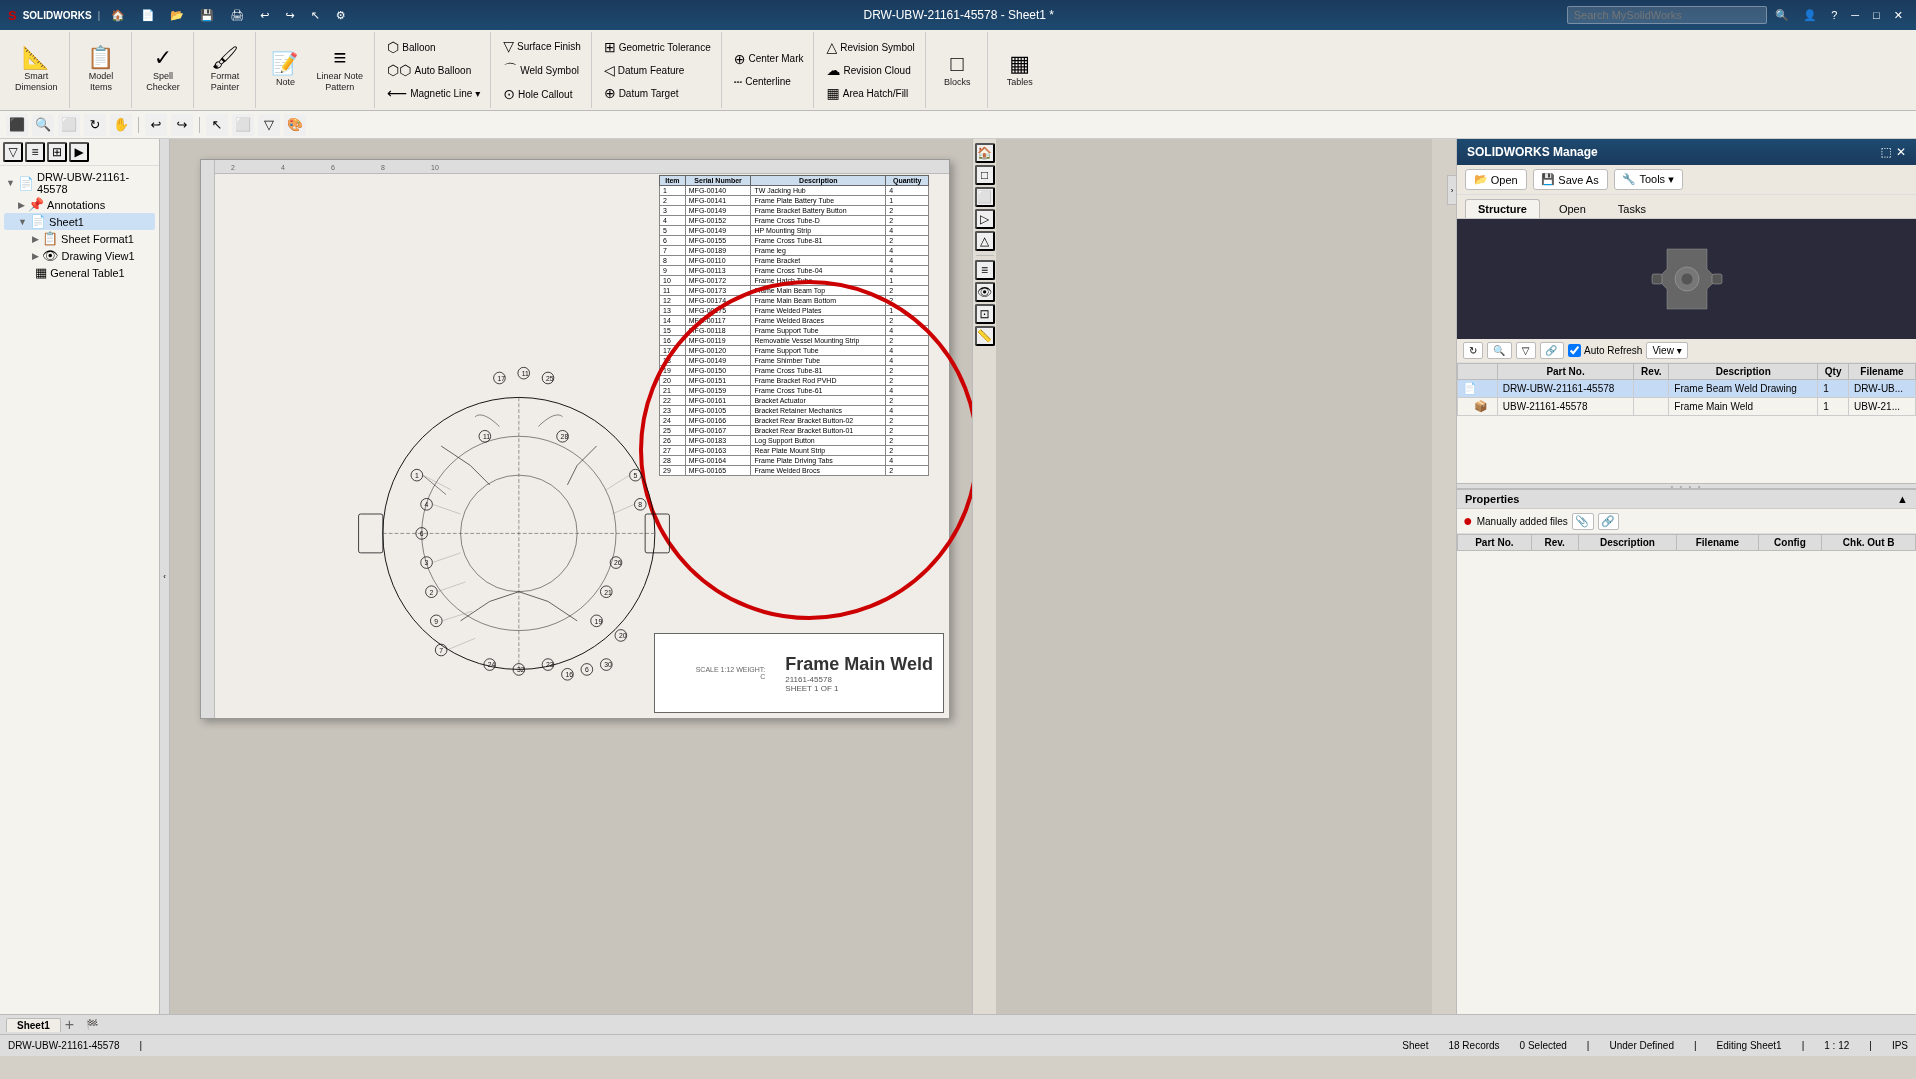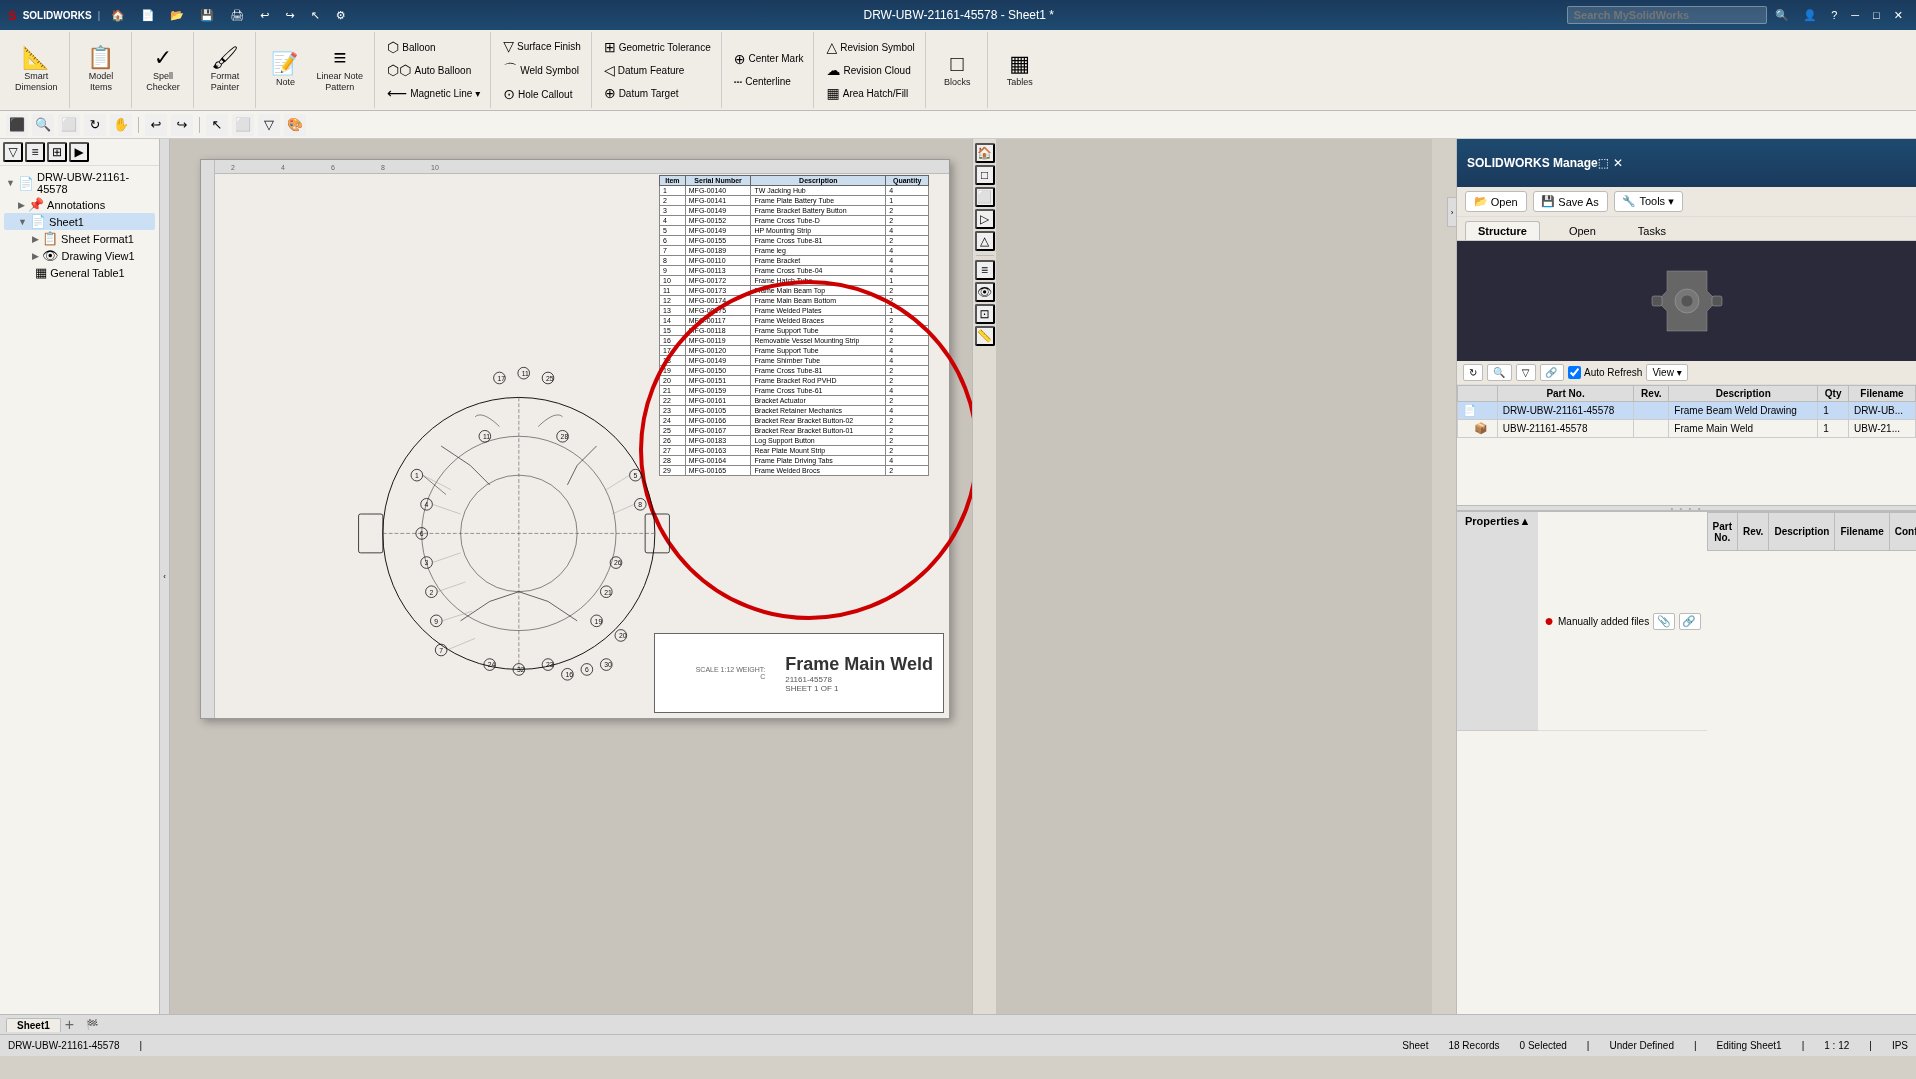--- a/index.html
+++ b/index.html
@@ -13,21 +13,21 @@
       align-items: center;
       justify-content: space-between;
       padding: 0 8px;
       color: white;
     }
     #title-bar-left { display: flex; align-items: center; gap: 6px; }
     #title-bar-center { font-size: 12px; font-weight: 500; }
     #title-bar-right { display: flex; align-items: center; gap: 4px; }
     .sw-logo { color: #cc0000; font-weight: bold; font-size: 13px; }
     .tb-btn { color: white; background: transparent; border: none; cursor: pointer; padding: 2px 5px; font-size: 11px; }
-    .title-search-bar { background: rgba(255,255,255,0.15); border: 1px solid rgba(255,255,255,0.3); color: white; padding: 2px 6px; border-radius: 2px; font-size: 11px; width: 200px; font-weight: bold; }
+    .title-search-bar { background: rgba(255,255,255,0.15); border: 1px solid rgba(255,255,255,0.3); color: white; padding: 2px 6px; border-radius: 2px; font-size: 11px; width: 200px; }
 
     
     #ribbon {
       background: #f0ece6;
       border-bottom: 1px solid #bbb;
     }
     #ribbon-tabs {
       display: flex;
       background: #e8e4dc;
       height: 26px;
@@ -227,25 +227,25 @@
     #right-panel {
       width: 460px;
       background: #f5f3ee;
       border-left: 1px solid #bbb;
       display: flex;
       flex-direction: column;
     }
     #right-panel-header {
       background: linear-gradient(to bottom, #1e4a70, #1a3a5c);
       color: white;
-      padding: 17px 10px;
+      padding: 6px 10px;
       font-size: 12px;
       font-weight: 600;
       display: flex;
-      justify-content: flex-start;
+      justify-content: space-between;
       align-items: center;
     }
     #right-panel-toolbar {
       display: flex;
       align-items: center;
       gap: 6px;
       padding: 4px 8px;
       border-bottom: 1px solid #ddd;
       background: #ece8e0;
     }
@@ -255,21 +255,21 @@
       gap: 3px;
       padding: 3px 8px;
       border: 1px solid #bbb;
       border-radius: 3px;
       cursor: pointer;
       font-size: 11px;
       background: white;
     }
     #right-panel-tabs {
       display: flex;
-      gap: 16px;
+      gap: 6px;
       padding: 4px 8px 0;
       border-bottom: 1px solid #ccc;
       background: #ece8e0;
     }
     .rp-tab {
       padding: 3px 12px;
       font-size: 11px;
       cursor: pointer;
       border: 1px solid transparent;
       border-bottom: none;
@@ -341,21 +341,21 @@
       border-top: 1px solid #bbb;
       border-bottom: 1px solid #bbb;
       display: flex;
       align-items: center;
       justify-content: center;
     }
 
     #right-panel-bottom {
       height: 220px;
       display: flex;
-      flex-direction: row;
+      flex-direction: column;
       border-top: 1px solid #bbb;
     }
     #properties-header {
       background: #ddd;
       padding: 3px 8px;
       font-size: 11px;
       font-weight: 600;
       border-bottom: 1px solid #ccc;
       display: flex;
       justify-content: space-between;

